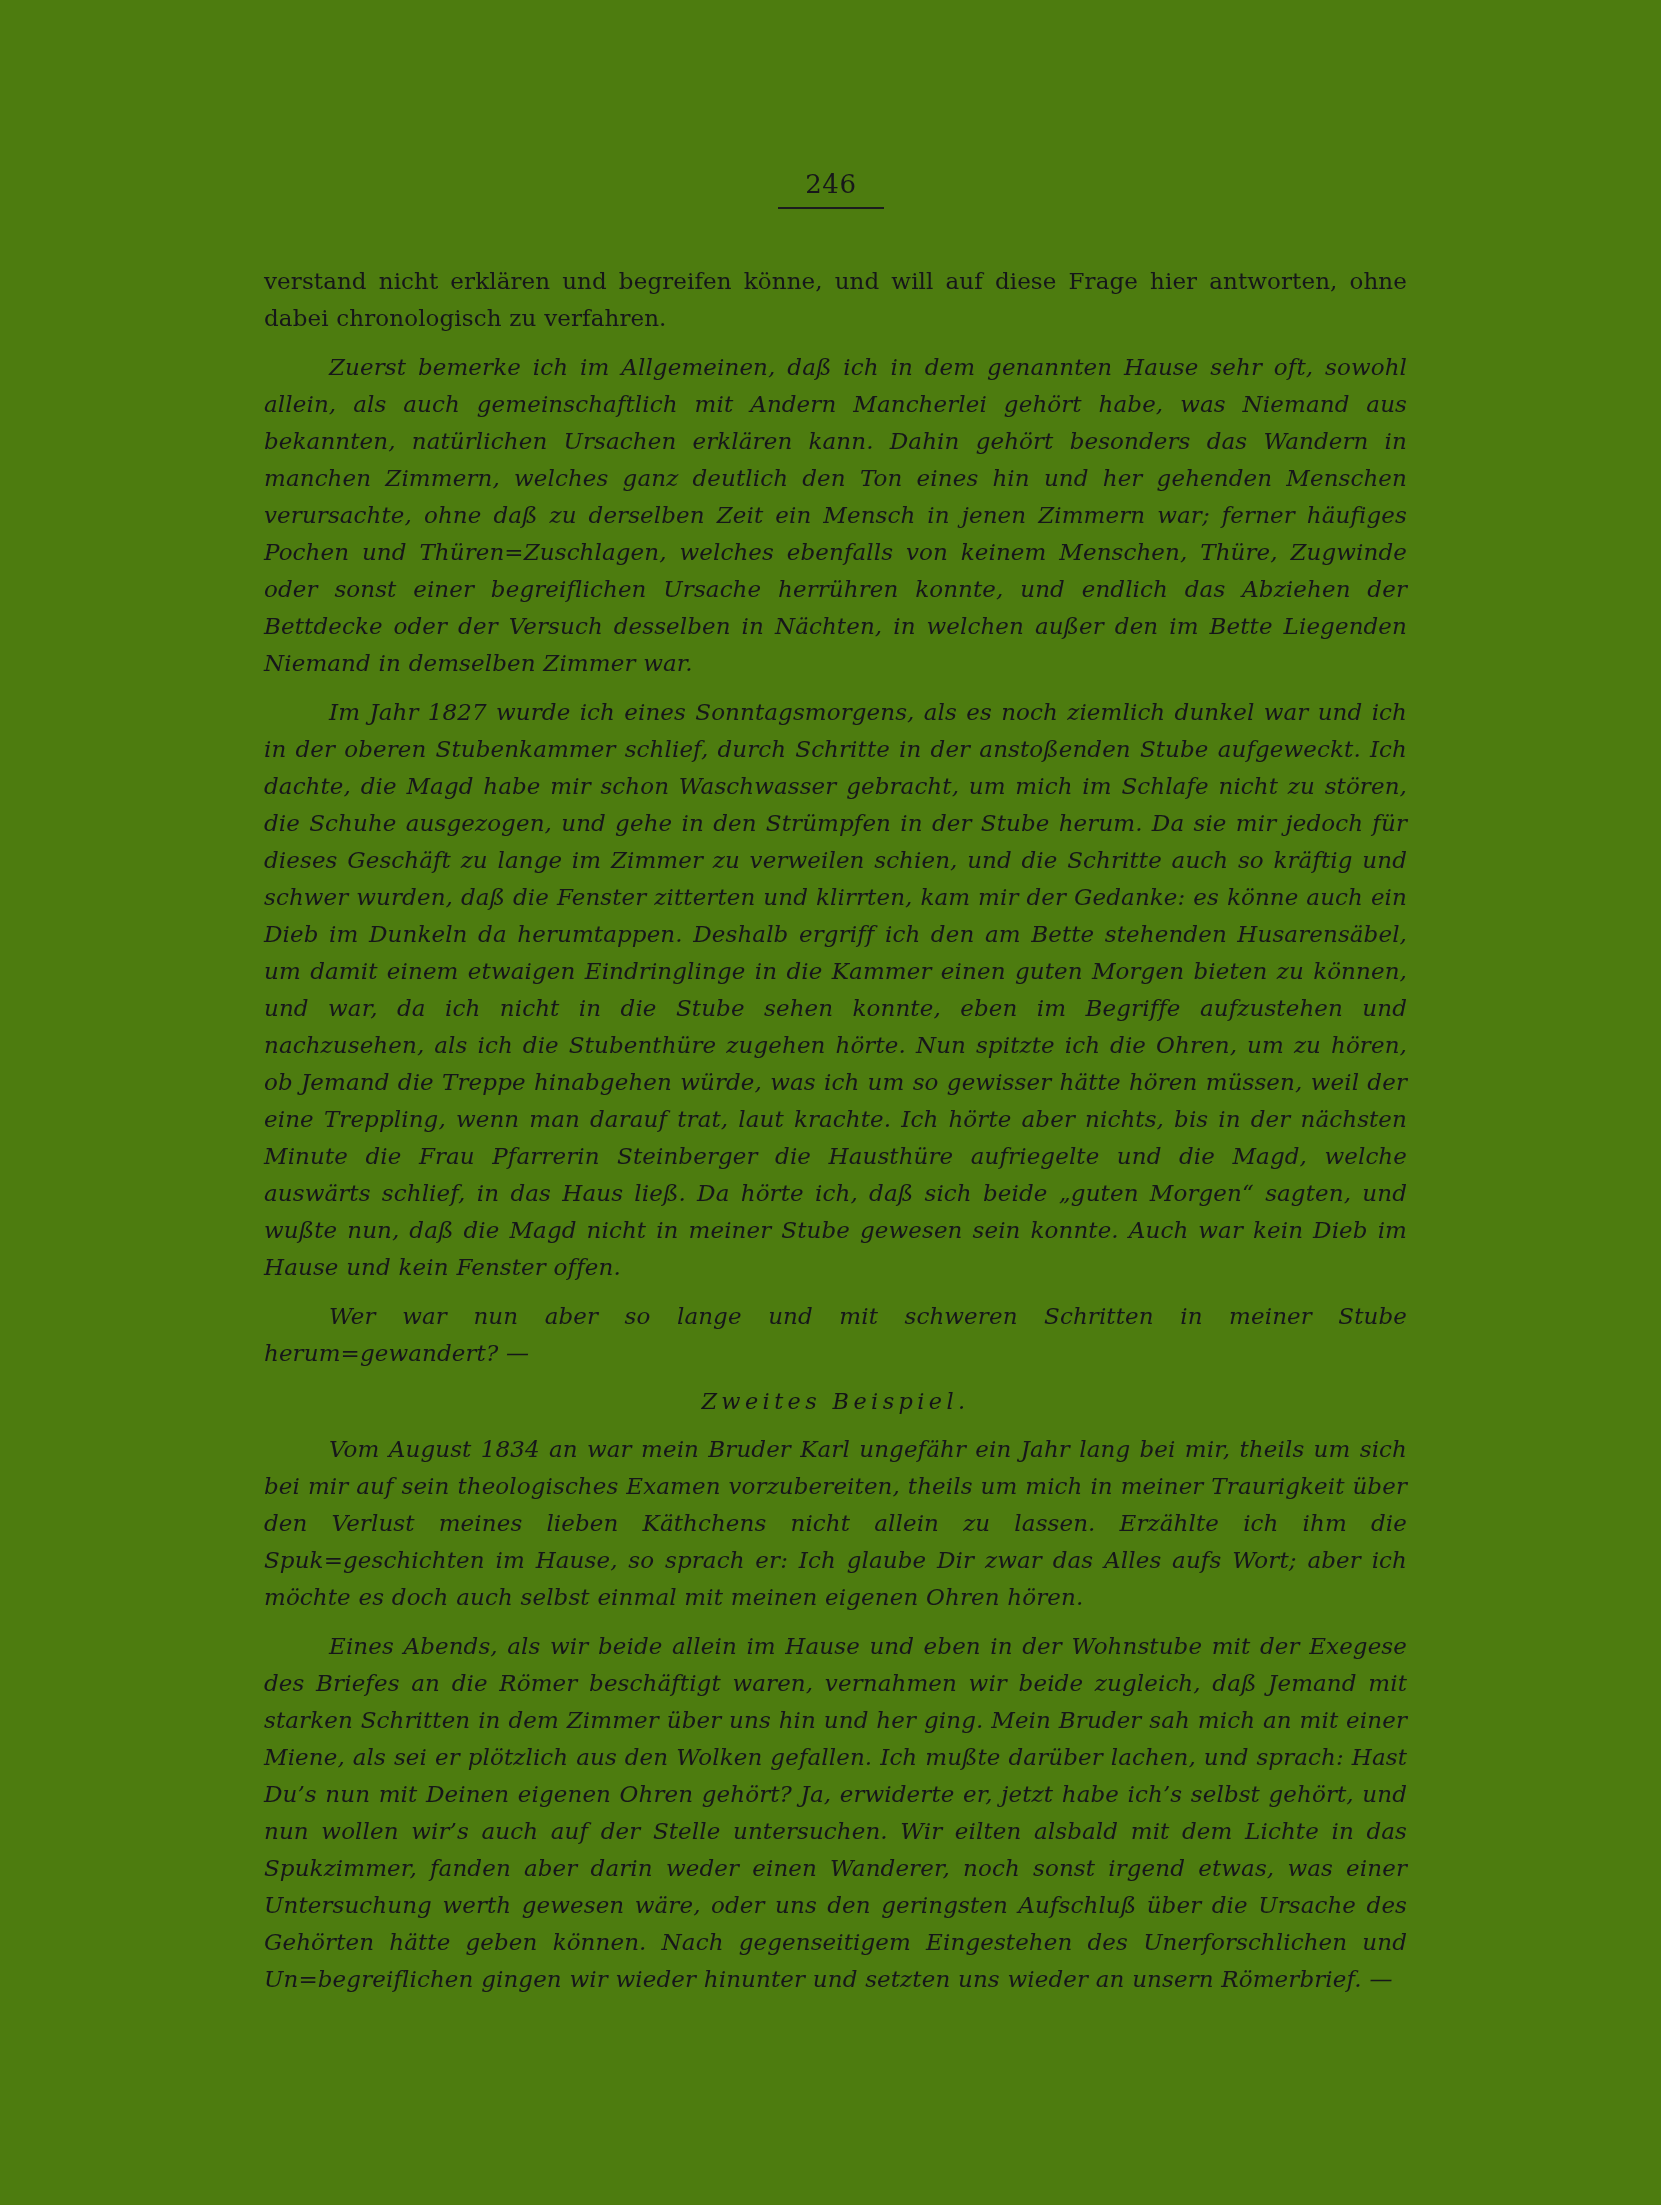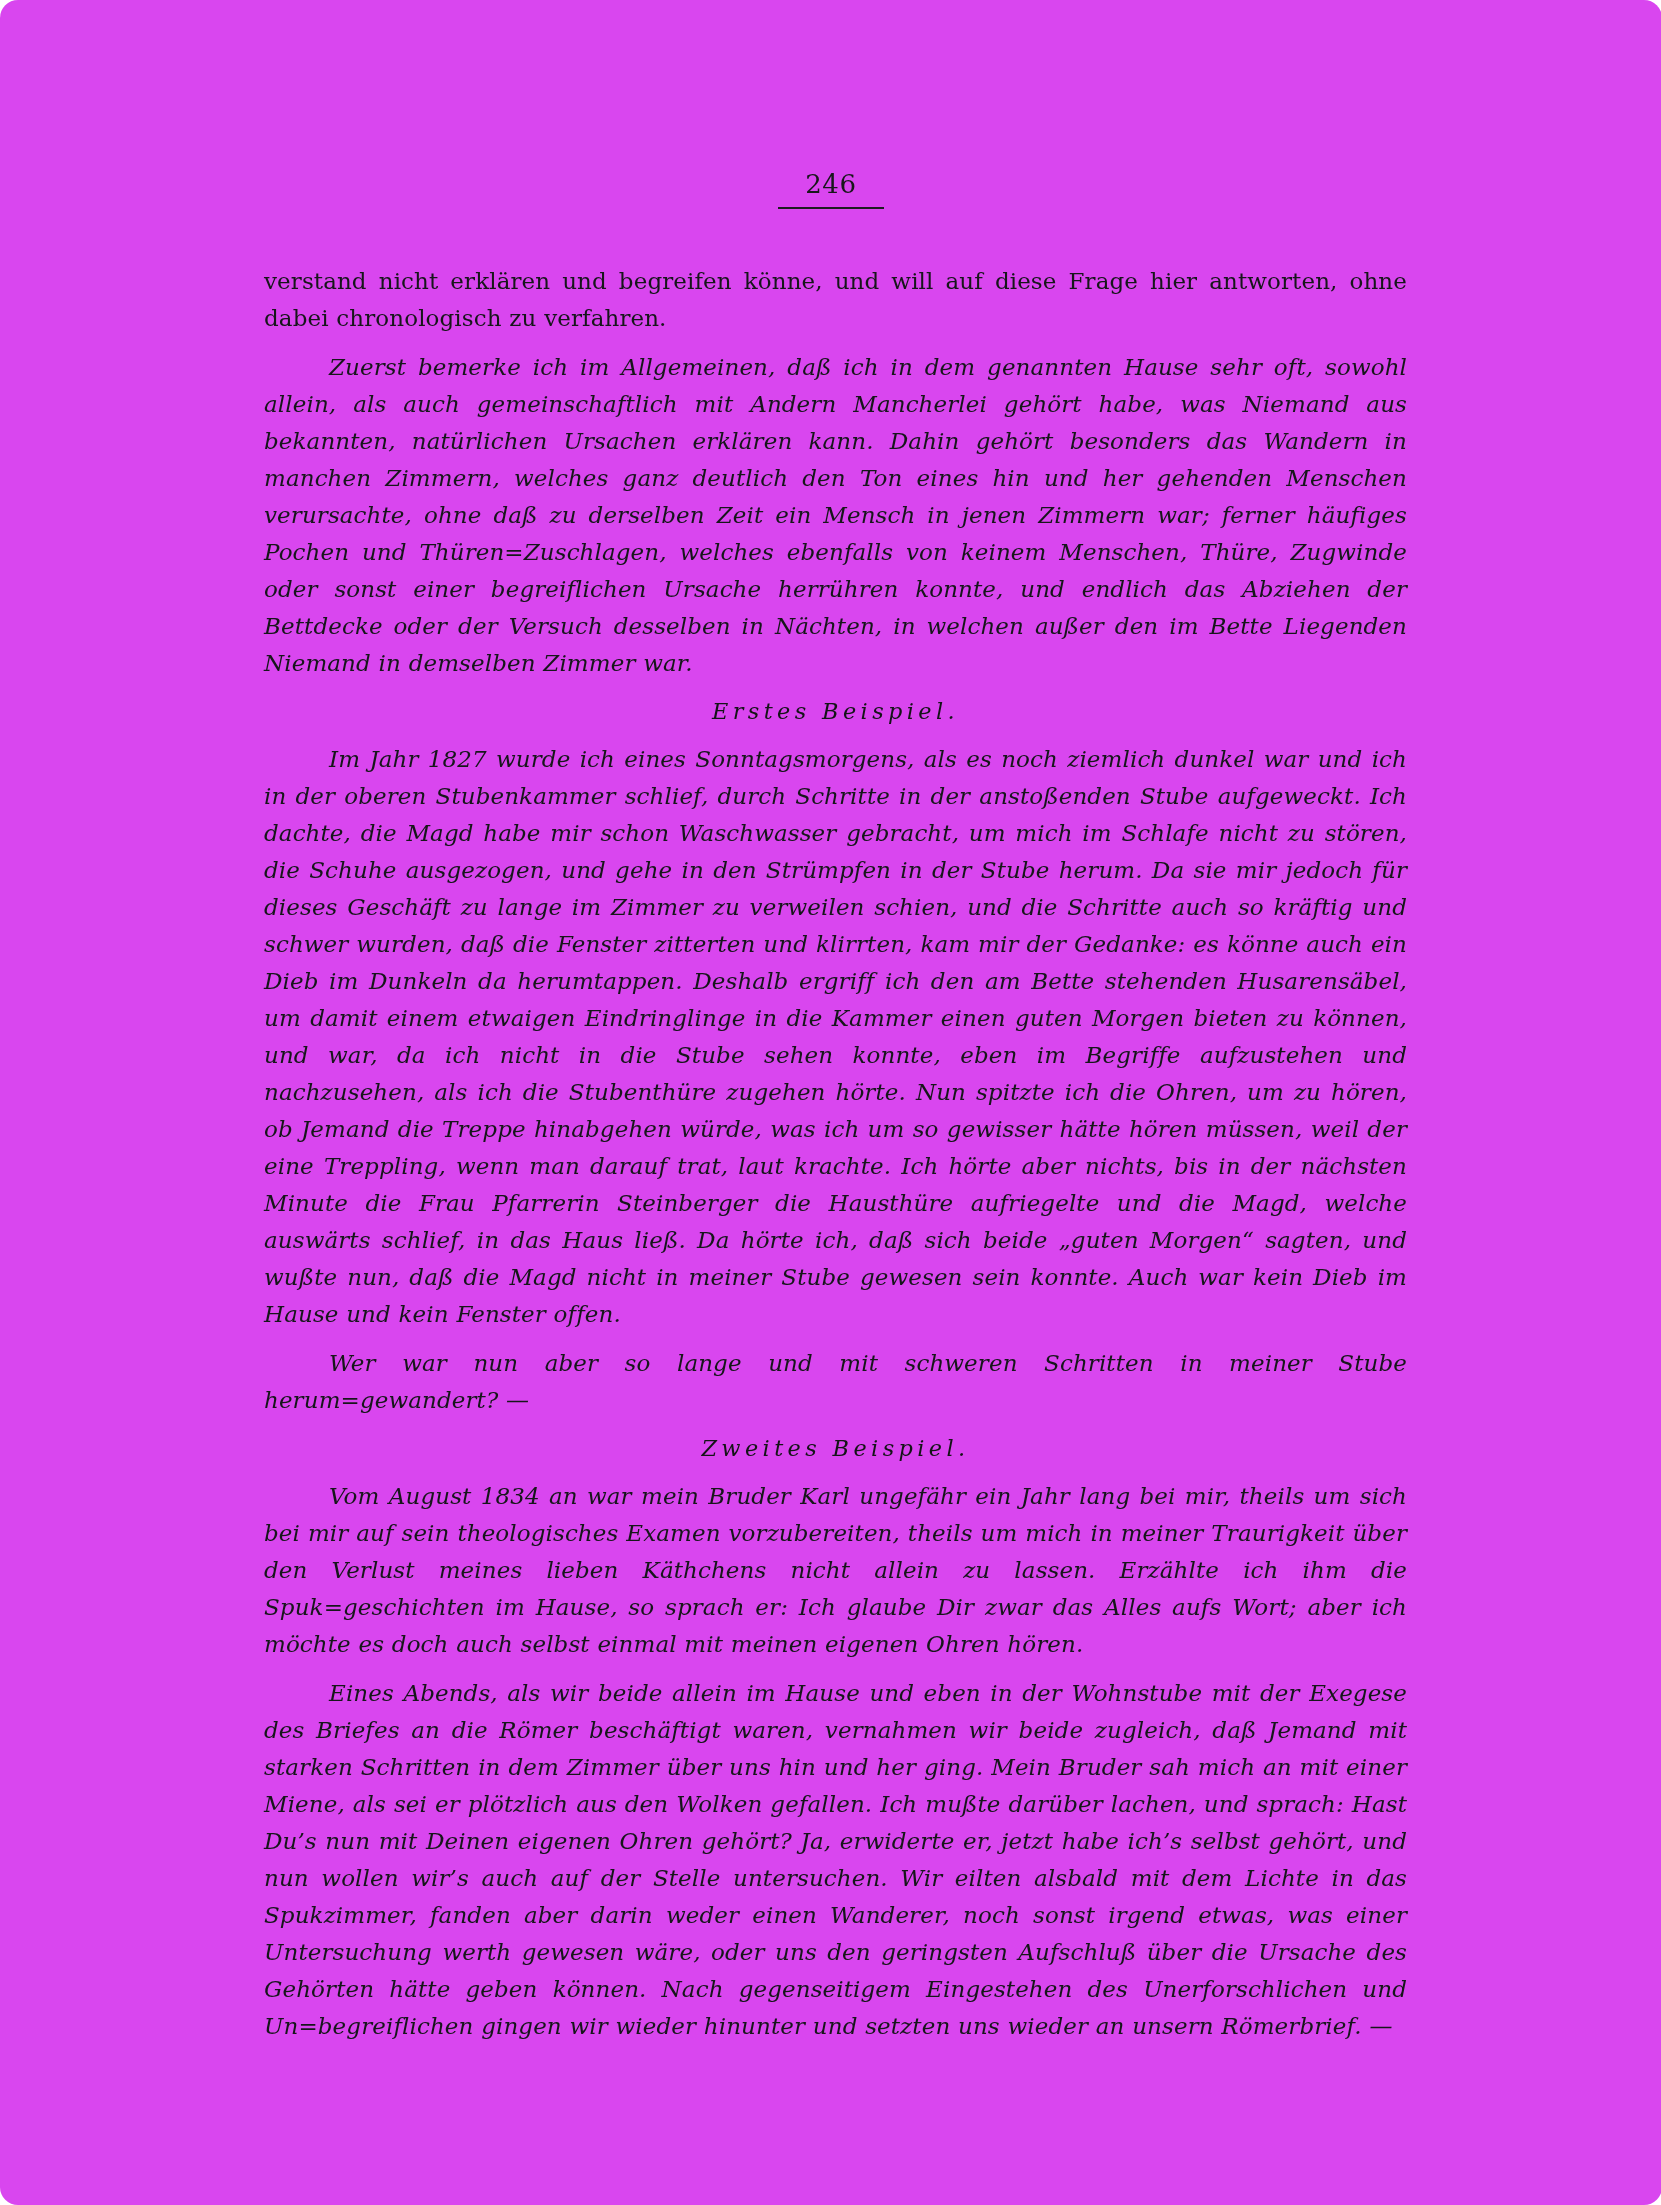--- a/index.html
+++ b/index.html
@@ -4,24 +4,23 @@
 <style>
   html, body {
     margin: 0;
     padding: 0;
     background: #ffffff;
   }
   .page {
     position: relative;
     width: 1662px;
     height: 2205px;
-    background: #d946ef;
+    background: #4d7c0f;
     box-sizing: border-box;
     overflow: hidden;
-    border-radius: 18px;
   }
 
   
   .folio-block {
     position: absolute;
     top: 171px;
     left: 0;
     width: 100%;
     text-align: center;
   }
@@ -93,21 +92,20 @@
     <div class="folio-rule"></div>
   </div>
 
   <div class="textblock flow">
 
     <p class="para noindent">verstand nicht erklären und begreifen könne, und will auf diese Frage hier antworten, ohne dabei chronologisch zu verfahren.</p>
 
     <p class="para indent">Zuerst bemerke ich im Allgemeinen, daß ich in dem genannten Hause sehr oft, sowohl allein, als auch gemeinschaftlich mit Andern Mancherlei gehört habe, was Niemand aus bekannten, natürlichen Ursachen erklären kann. Dahin gehört besonders das Wandern in manchen Zimmern, welches ganz deutlich den Ton eines hin und her gehenden Menschen verursachte, ohne daß zu derselben Zeit ein Mensch in jenen Zimmern war; ferner häufiges Pochen und Thüren=Zuschlagen, welches ebenfalls von keinem Menschen, Thüre, Zugwinde oder sonst einer begreiflichen Ursache herrühren konnte, und endlich das Abziehen der Bettdecke oder der Versuch desselben in Nächten, in welchen außer den im Bette Liegenden Niemand in demselben Zimmer war.</p>
 
 
-    <div class="beispiel-head">Erstes Beispiel.</div>
 
     <p class="para indent">Im Jahr 1827 wurde ich eines Sonntagsmorgens, als es noch ziemlich dunkel war und ich in der oberen Stubenkammer schlief, durch Schritte in der anstoßenden Stube aufgeweckt. Ich dachte, die Magd habe mir schon Waschwasser gebracht, um mich im Schlafe nicht zu stören, die Schuhe ausgezogen, und gehe in den Strümpfen in der Stube herum. Da sie mir jedoch für dieses Geschäft zu lange im Zimmer zu verweilen schien, und die Schritte auch so kräftig und schwer wurden, daß die Fenster zitterten und klirrten, kam mir der Gedanke: es könne auch ein Dieb im Dunkeln da herumtappen. Deshalb ergriff ich den am Bette stehenden Husarensäbel, um damit einem etwaigen Eindringlinge in die Kammer einen guten Morgen bieten zu können, und war, da ich nicht in die Stube sehen konnte, eben im Begriffe aufzustehen und nachzusehen, als ich die Stubenthüre zugehen hörte. Nun spitzte ich die Ohren, um zu hören, ob Jemand die Treppe hinabgehen würde, was ich um so gewisser hätte hören müssen, weil der eine Treppling, wenn man darauf trat, laut krachte. Ich hörte aber nichts, bis in der nächsten Minute die Frau Pfarrerin Steinberger die Hausthüre aufriegelte und die Magd, welche auswärts schlief, in das Haus ließ. Da hörte ich, daß sich beide „guten Morgen“ sagten, und wußte nun, daß die Magd nicht in meiner Stube gewesen sein konnte. Auch war kein Dieb im Hause und kein Fenster offen.</p>
 
     <p class="para indent">Wer war nun aber so lange und mit schweren Schritten in meiner Stube herum=gewandert? —</p>
 
     <div class="beispiel-head">Zweites Beispiel.</div>
 
     <p class="para indent">Vom August 1834 an war mein Bruder Karl ungefähr ein Jahr lang bei mir, theils um sich bei mir auf sein theologisches Examen vorzubereiten, theils um mich in meiner Traurigkeit über den Verlust meines lieben Käthchens nicht allein zu lassen. Erzählte ich ihm die Spuk=geschichten im Hause, so sprach er: Ich glaube Dir zwar das Alles aufs Wort; aber ich möchte es doch auch selbst einmal mit meinen eigenen Ohren hören.</p>
 
     <p class="para indent">Eines Abends, als wir beide allein im Hause und eben in der Wohnstube mit der Exegese des Briefes an die Römer beschäftigt waren, vernahmen wir beide zugleich, daß Jemand mit starken Schritten in dem Zimmer über uns hin und her ging. Mein Bruder sah mich an mit einer Miene, als sei er plötzlich aus den Wolken gefallen. Ich mußte darüber lachen, und sprach: Hast Du’s nun mit Deinen eigenen Ohren gehört? Ja, erwiderte er, jetzt habe ich’s selbst gehört, und nun wollen wir’s auch auf der Stelle untersuchen. Wir eilten alsbald mit dem Lichte in das Spukzimmer, fanden aber darin weder einen Wanderer, noch sonst irgend etwas, was einer Untersuchung werth gewesen wäre, oder uns den geringsten Aufschluß über die Ursache des Gehörten hätte geben können. Nach gegenseitigem Eingestehen des Unerforschlichen und Un=begreiflichen gingen wir wieder hinunter und setzten uns wieder an unsern Römerbrief. —</p>

